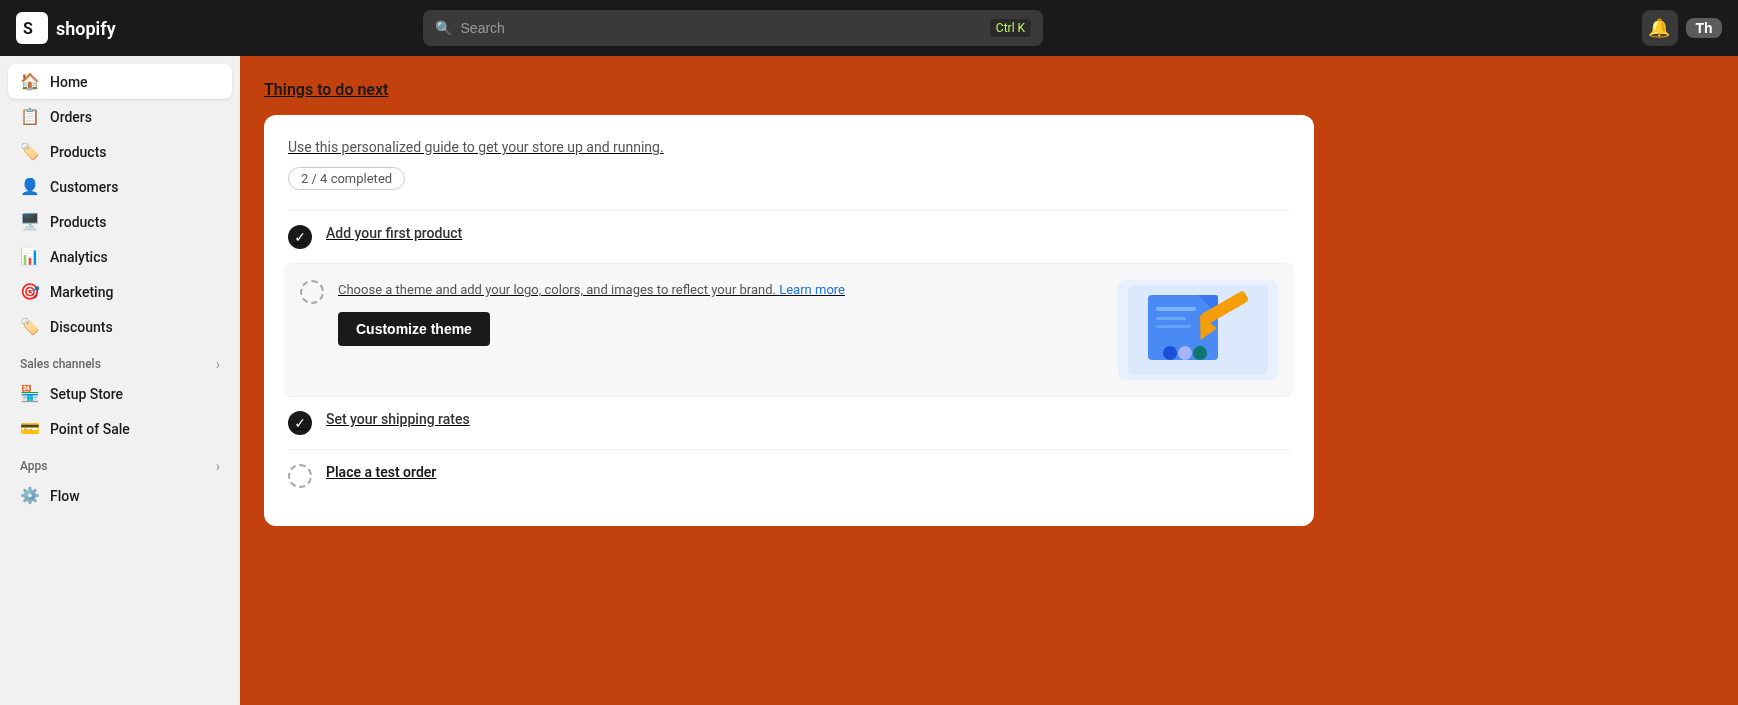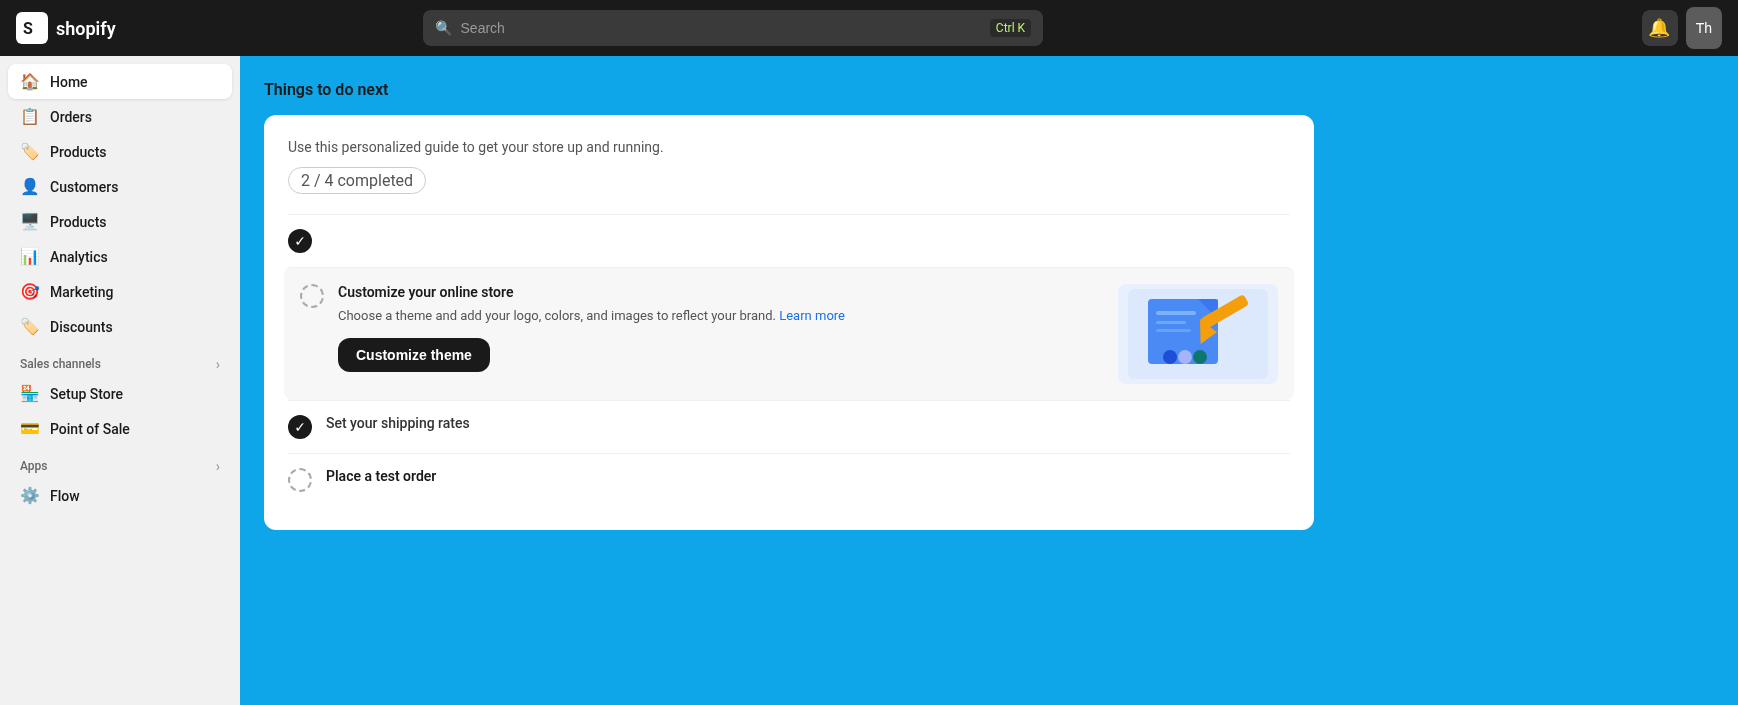--- a/index.html
+++ b/index.html
@@ -69,31 +69,31 @@
       border-radius: 8px;
       cursor: pointer;
       display: flex;
       align-items: center;
       justify-content: center;
       color: #fff;
       font-size: 18px;
     }
     .avatar-btn {
       width: 36px;
-      height: 42px;
+      height: 20px;
       background: #5c5c5c;
       border: none;
       border-radius: 8px;
       cursor: pointer;
       display: flex;
       align-items: center;
       justify-content: center;
       color: #fff;
       font-size: 14px;
-      font-weight: 400;
+      font-weight: 700;
     }
 
     
     .layout {
       display: flex;
       flex: 1;
       overflow: hidden;
     }
 
     
@@ -135,21 +135,22 @@
     .section-chevron {
       font-size: 14px;
       color: #999;
     }
 
     
     .main {
       flex: 1;
       padding: 24px;
       overflow-y: auto;
-      background: #0ea5e9;
+      background: #c2410c;
+      text-decoration: underline;
     }
     .page-title {
       font-size: 16px;
       font-weight: 600;
       color: #1a1a1a;
       margin-bottom: 16px;
     }
 
     
     .setup-card {
@@ -193,21 +194,21 @@
     .setup-desc {
       font-size: 14px;
       color: #555;
       margin-bottom: 12px;
     }
     .progress-badge {
       display: inline-block;
       border: 1px solid #ccc;
       border-radius: 20px;
       padding: 3px 12px;
-      font-size: 16px;
+      font-size: 13px;
       color: #555;
       margin-bottom: 20px;
     }
 
     
     .task-item {
       display: flex;
       align-items: flex-start;
       gap: 14px;
       padding: 14px 0;
@@ -251,21 +252,21 @@
       margin-bottom: 12px;
     }
     .task-link {
       color: #1a73e8;
       text-decoration: none;
     }
     .task-btn {
       background: #1a1a1a;
       color: #fff;
       border: none;
-      border-radius: 12px;
+      border-radius: 4px;
       padding: 9px 18px;
       font-size: 14px;
       font-weight: 600;
       cursor: pointer;
     }
 
     
     .task-illustration {
       width: 160px;
       height: 100px;
@@ -374,27 +375,29 @@
   <main class="main">
     <h2 class="page-title">Things to do next</h2>
 
     <div class="setup-card">
       <p class="setup-desc">Use this personalized guide to get your store up and running.</p>
       <span class="progress-badge">2 / 4 completed</span>
 
       
       <div class="task-item">
         <div class="task-check done">✓</div>
+        <div class="task-content">
+          <div class="task-title done">Add your first product</div>
+        </div>
       </div>
 
       
       <div class="task-item" style="background:#f7f7f7; border-radius:8px; margin:0 -4px; padding:16px; border-top:1px solid #f0f0f0;">
         <div class="task-check pending"></div>
         <div class="task-content">
-          <div class="task-title">Customize your online store</div>
           <p class="task-desc">
             Choose a theme and add your logo, colors, and images to reflect your brand.
             <a href="#" class="task-link">Learn more</a>
           </p>
           <button class="task-btn">
             <span>Customize theme</span>
           </button>
         </div>
 
         <div class="task-illustration">

